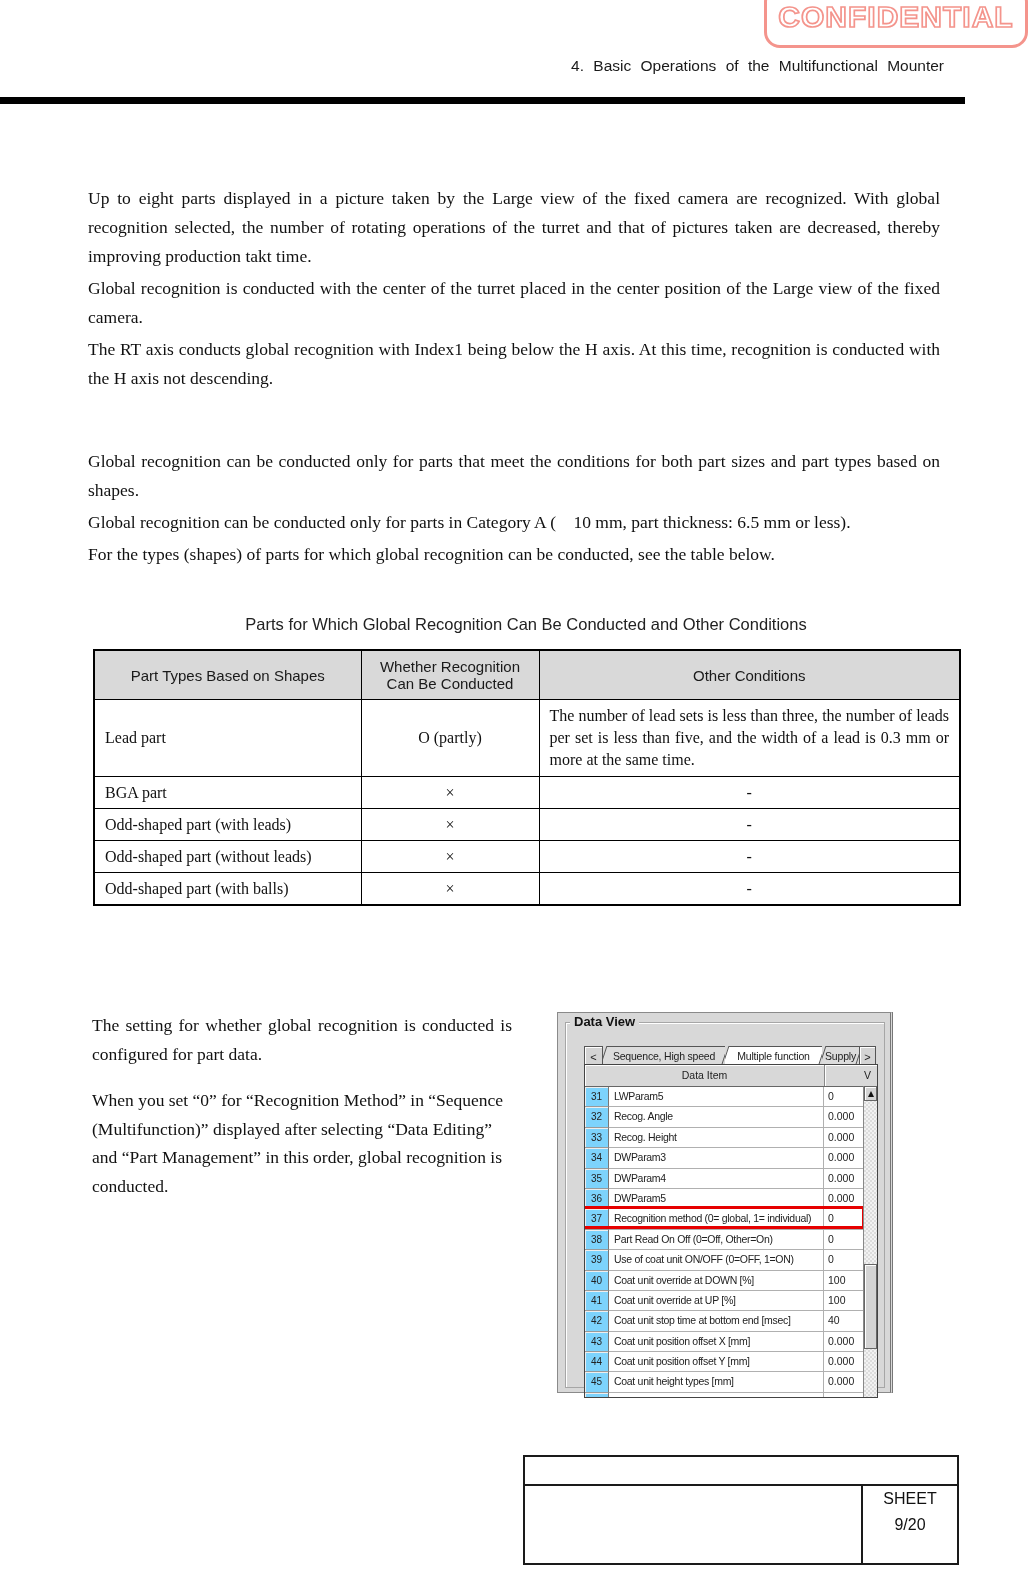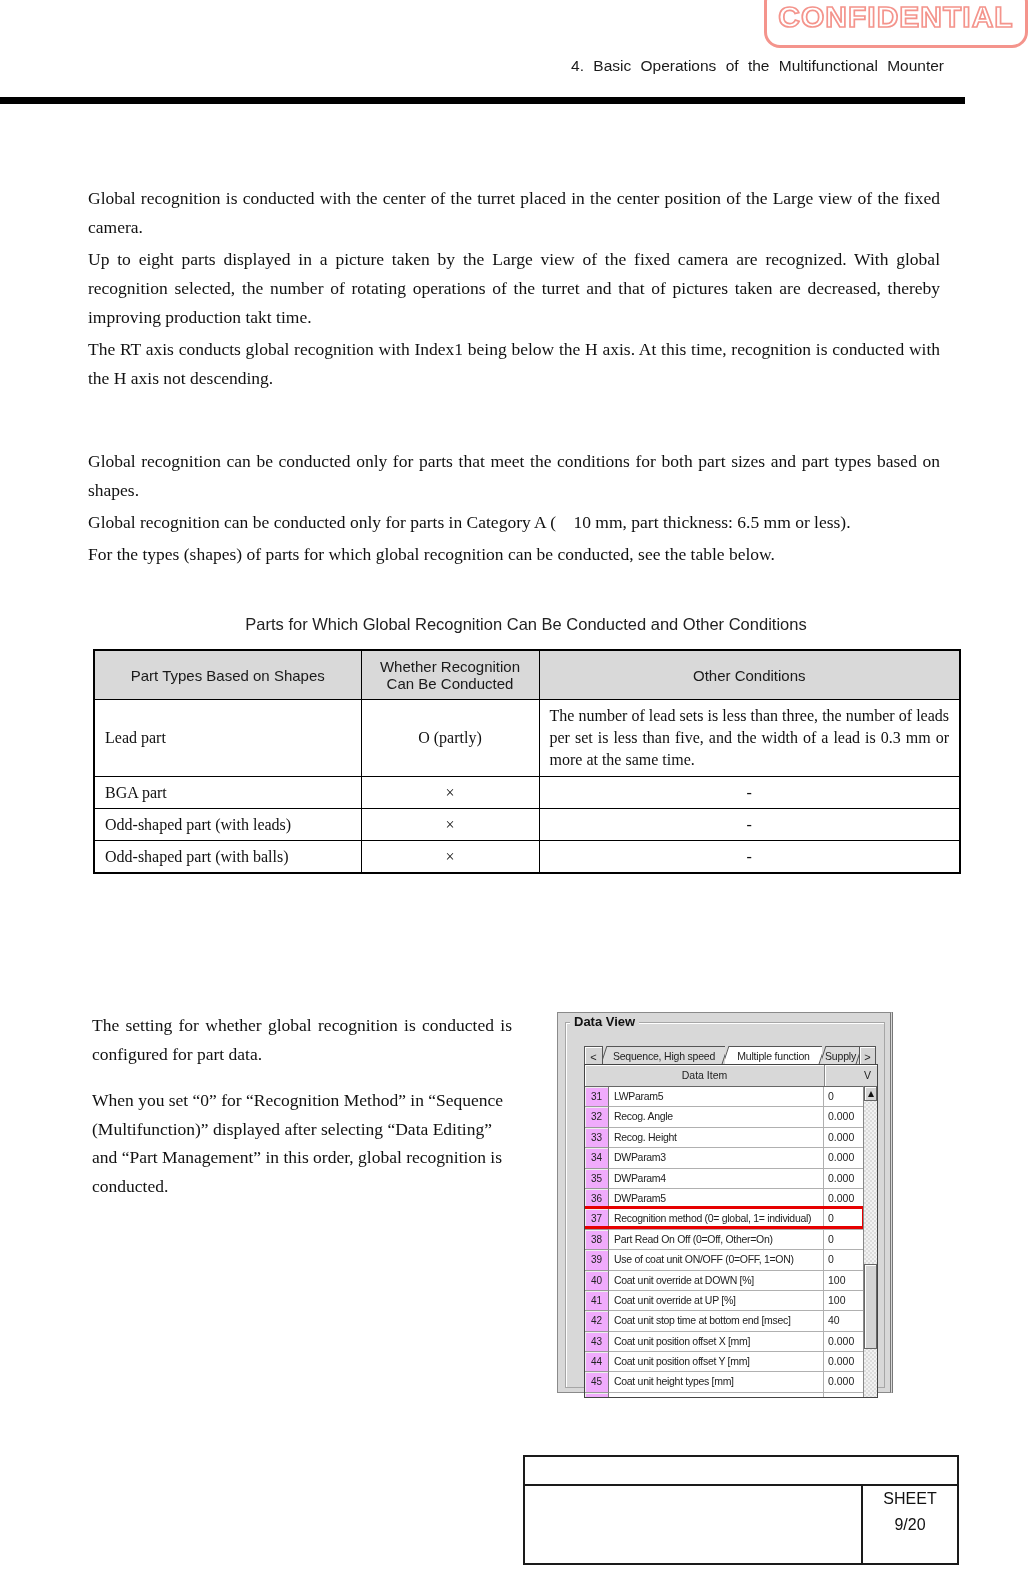--- a/index.html
+++ b/index.html
@@ -68,21 +68,21 @@
   .tab.t1{width:122px;} .tab.t2{width:97px;} .tab.t3{width:37px;}
 
   .grid{position:absolute;left:26px;top:51px;width:292px;height:332px;border:1px solid #444;
         background:#fff;box-sizing:content-box;overflow:hidden;}
   .grid-header{display:flex;height:21px;background:#d8d8d8;border-bottom:1px solid #666;}
   .gh-item{width:239px;border-right:1px solid #888;box-shadow:inset 1px 1px 0 #fff;
            font-size:10.5px;line-height:20px;text-align:center;color:#222;}
   .gh-val{width:52px;box-shadow:inset 1px 1px 0 #fff;font-size:10.5px;line-height:20px;
           text-align:right;padding-right:6px;color:#222;box-sizing:border-box;}
   .grow{display:flex;height:20.4px;box-sizing:border-box;}
-  .gnum{width:24px;background:#f0abfc;border-right:1px solid #777;border-bottom:1px solid #999;
+  .gnum{width:24px;background:#7dd3fc;border-right:1px solid #777;border-bottom:1px solid #999;
         box-shadow:inset 1px 1px 0 #eee;font-size:10px;line-height:19px;text-align:center;color:#222;
         box-sizing:border-box;}
   .gitem{width:215px;border-right:1px solid #b0b0b0;border-bottom:1px solid #b0b0b0;
          font-size:10.5px;line-height:19px;padding-left:5px;color:#222;letter-spacing:-0.3px;
          white-space:nowrap;overflow:hidden;box-sizing:border-box;}
   .gval{width:40px;border-bottom:1px solid #b0b0b0;font-size:10.5px;line-height:19px;
         padding-left:4px;color:#222;box-sizing:border-box;}
   .grow.partial{height:6px;overflow:hidden;}
   .red-box{position:absolute;left:-4px;top:141px;width:284px;height:23px;
            border:3px solid #e60000;box-sizing:border-box;pointer-events:none;}
@@ -111,22 +111,22 @@
 <div class="page">
 
   <div class="stamp">
     <span>CONFIDENTIAL</span>
   </div>
 
   <div class="doc-header">4. Basic Operations of the Multifunctional Mounter</div>
   <div class="rule"></div>
 
   <div class="body-text">
+    <p>Up to eight parts displayed in a picture taken by the Large view of the fixed camera are recognized. With global recognition selected, the number of rotating operations of the turret and that of pictures taken are decreased, thereby improving production takt time.</p>
     <p>Global recognition is conducted with the center of the turret placed in the center position of the Large view of the fixed camera.</p>
-    <p>Up to eight parts displayed in a picture taken by the Large view of the fixed camera are recognized. With global recognition selected, the number of rotating operations of the turret and that of pictures taken are decreased, thereby improving production takt time.</p>
     <p>The RT axis conducts global recognition with Index1 being below the H axis. At this time, recognition is conducted with the H axis not descending.</p>
     <p class="gap">Global recognition can be conducted only for parts that meet the conditions for both part sizes and part types based on shapes.</p>
     <p>Global recognition can be conducted only for parts in Category A (　10 mm, part thickness: 6.5 mm or less).</p>
     <p>For the types (shapes) of parts for which global recognition can be conducted, see the table below.</p>
   </div>
 
   <div class="tbl-caption">Parts for Which Global Recognition Can Be Conducted and Other Conditions</div>
 
   <table class="parts">
     <colgroup>
@@ -152,20 +152,25 @@
         <td class="ptype">BGA part</td>
         <td class="ctr">×</td>
         <td class="ctr">-</td>
       </tr>
       <tr>
         <td class="ptype">Odd-shaped part (with leads)</td>
         <td class="ctr">×</td>
         <td class="ctr">-</td>
       </tr>
       <tr>
+        <td class="ptype">Odd-shaped part (without leads)</td>
+        <td class="ctr">×</td>
+        <td class="ctr">-</td>
+      </tr>
+      <tr>
         <td class="ptype">Odd-shaped part (with balls)</td>
         <td class="ctr">×</td>
         <td class="ctr">-</td>
       </tr>
     </tbody>
   </table>
 
   <div class="part-data-text">
     <p class="just">The setting for whether global recognition is conducted is configured for part data.</p>
     <p>When you set “0” for “Recognition Method” in “Sequence (Multifunction)” displayed after selecting “Data Editing” and “Part Management” in this order, global recognition is conducted.</p>

